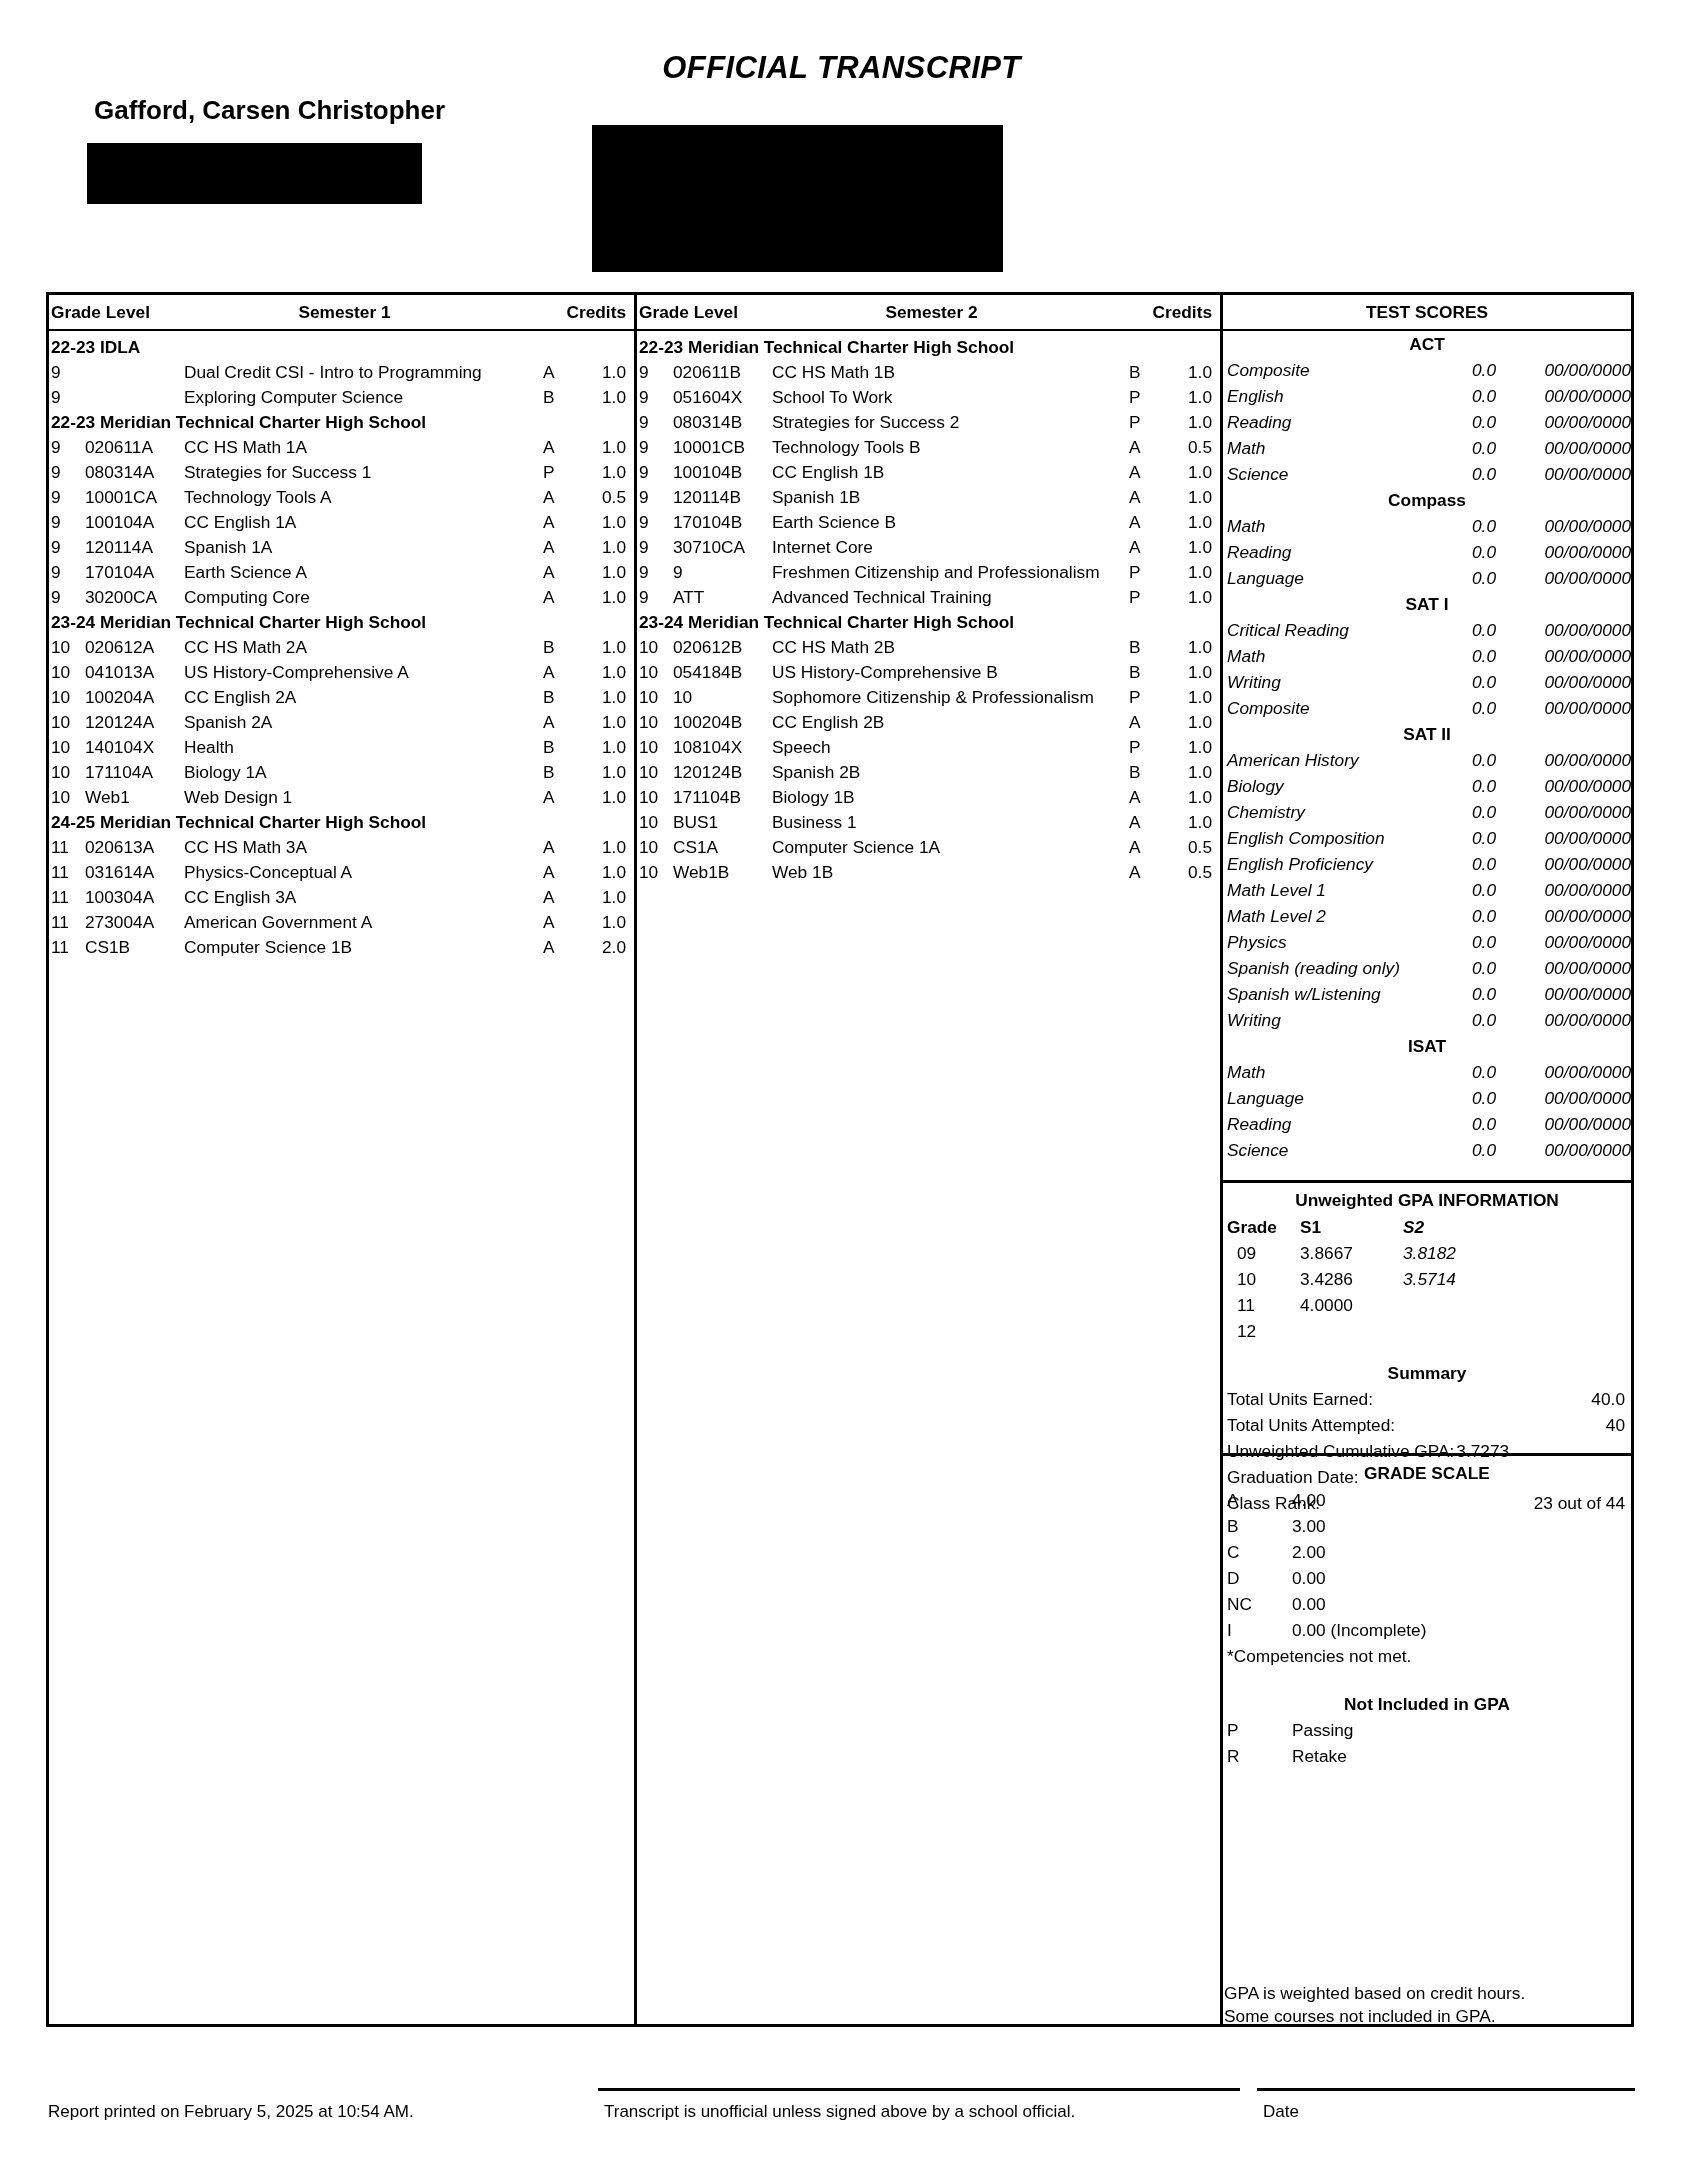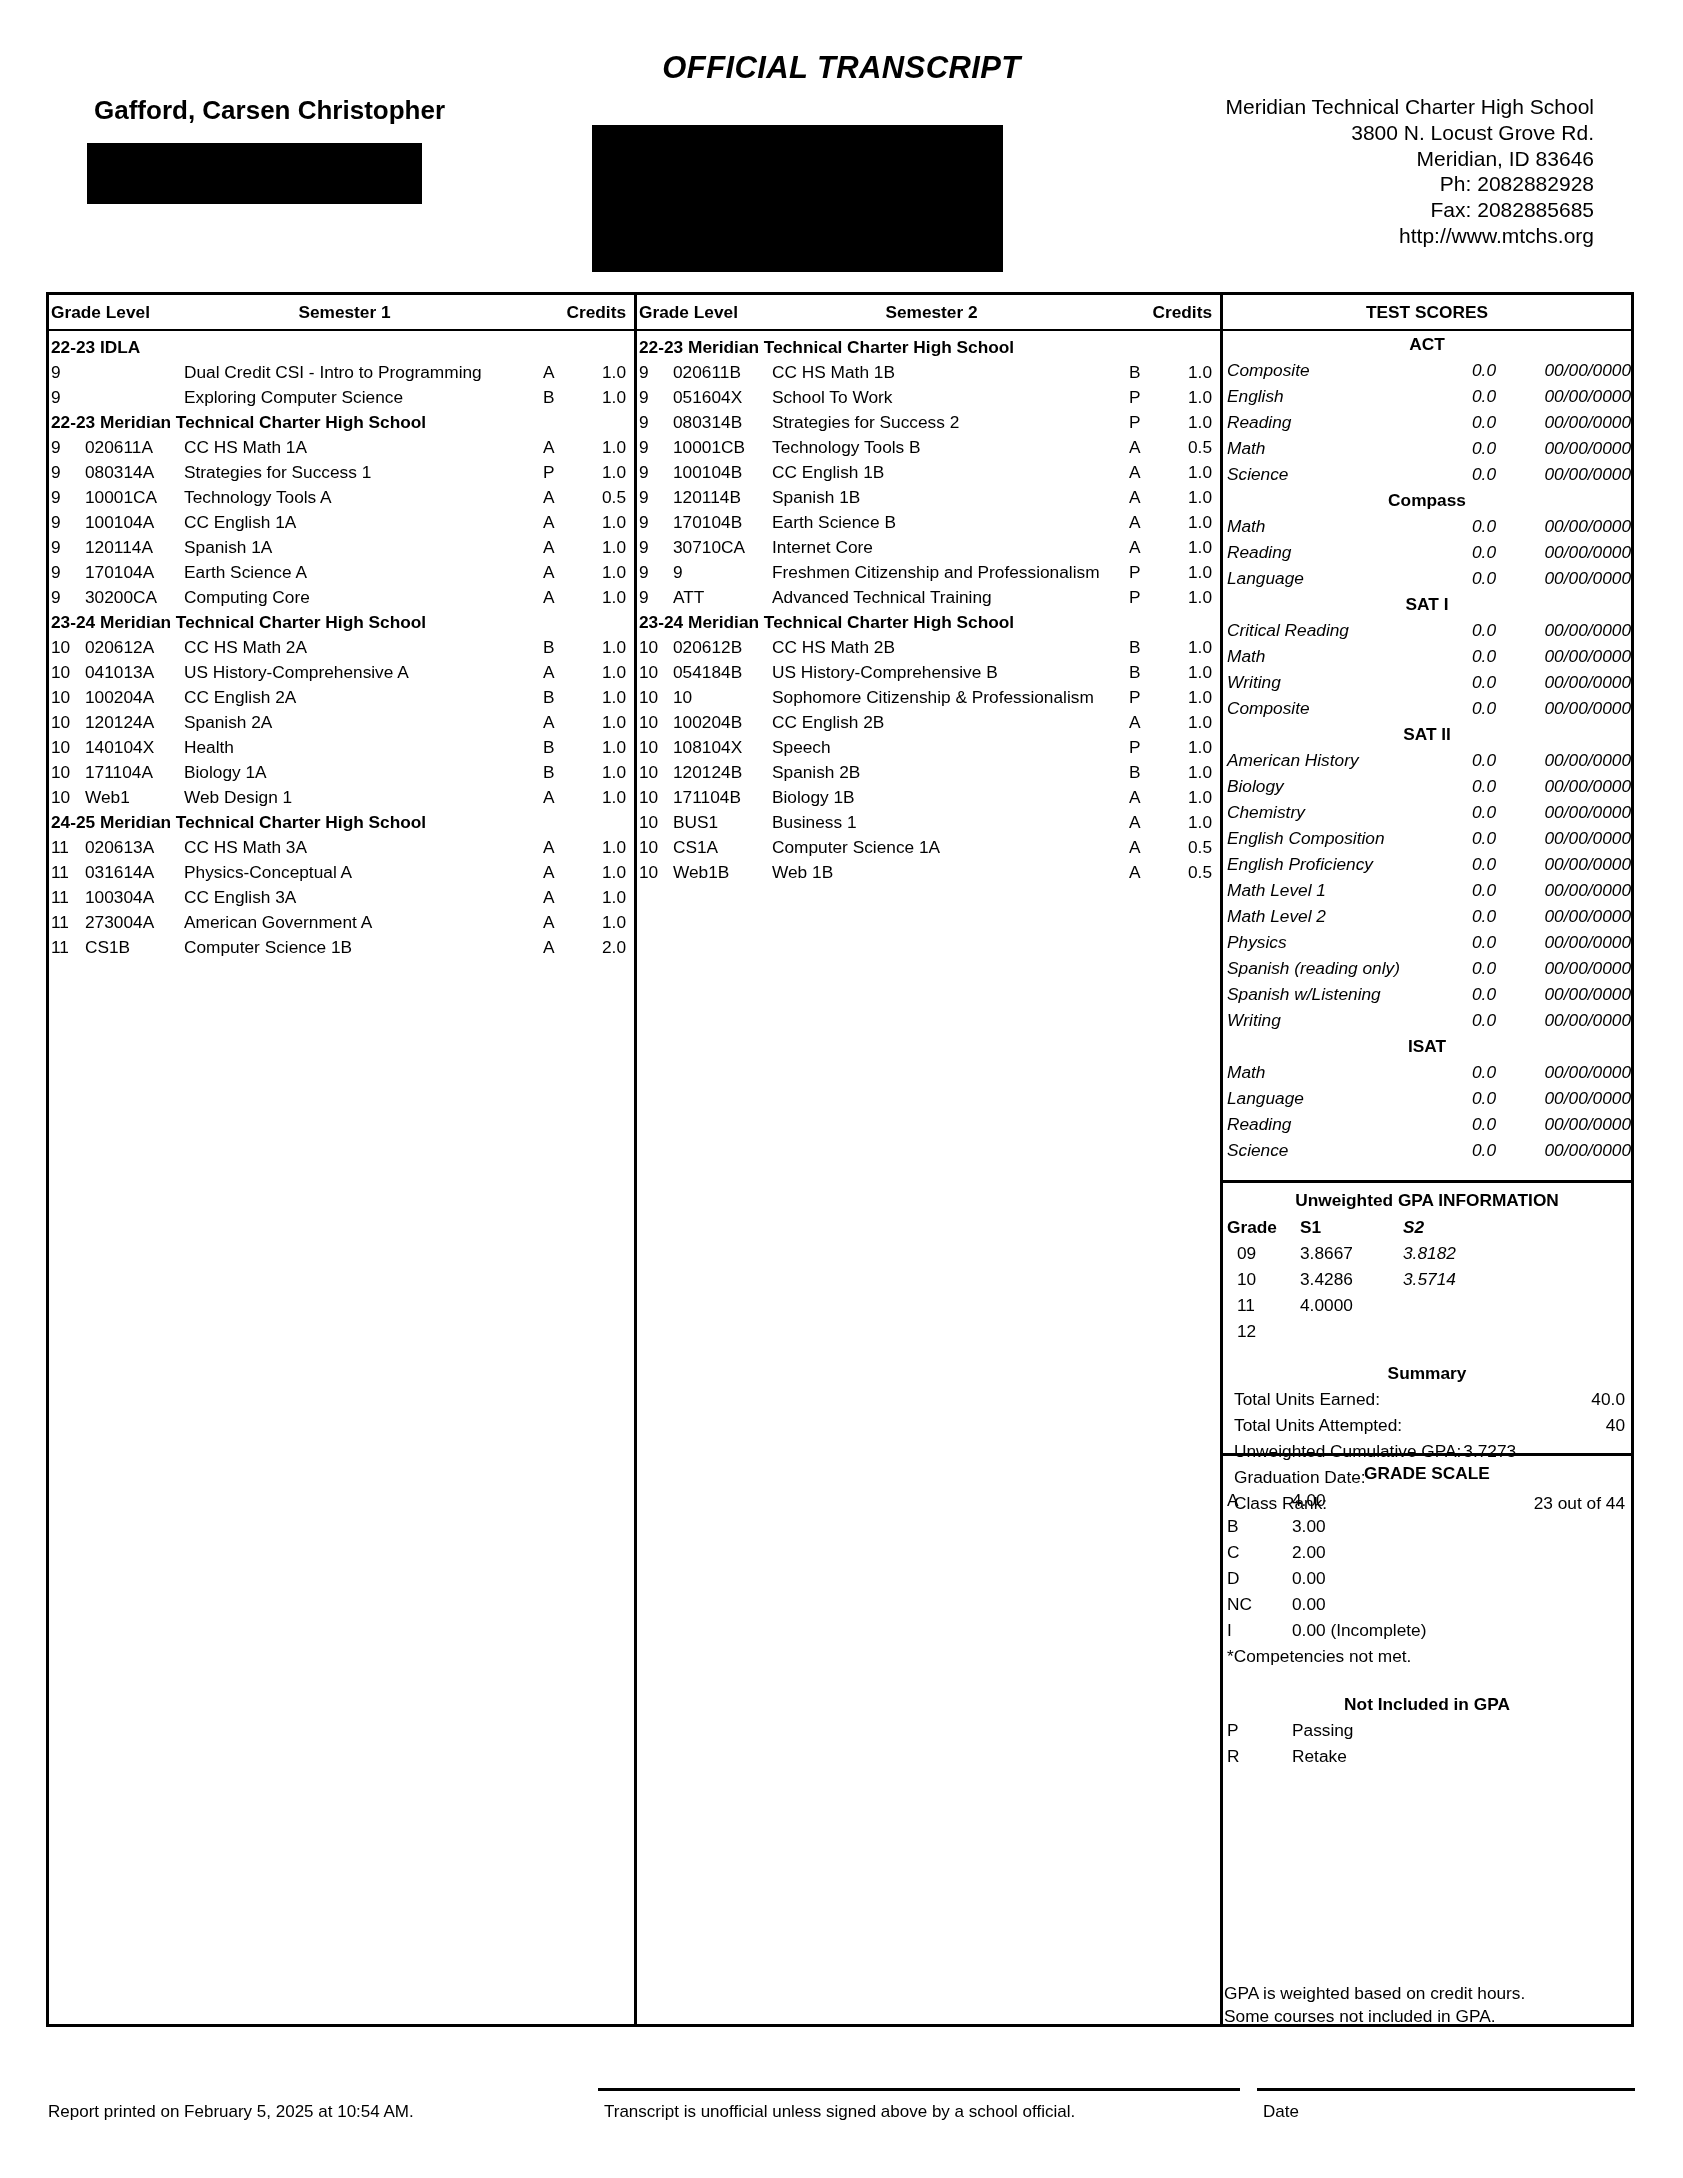--- a/index.html
+++ b/index.html
@@ -149,21 +149,21 @@
     text-align: center;
     font-size: 17.3px;
     font-weight: bold;
     line-height: 26px;
     margin-top: 16px;
   }
   .summary-row {
     display: flex;
     font-size: 17.3px;
     line-height: 26px;
-    padding-left: 11px;
+    padding-left: 4px;
     white-space: nowrap;
     text-align: center;
   }
   .sum-label { }
   .sum-value { margin-left: auto; padding-right: 6px; }
   .sum-inline { margin-left: 2px; }
 
   
   .scale-row {
     display: flex;
@@ -239,28 +239,20 @@
 <body>
 
 <div class="page">
 
   <div class="header">
     <div class="doc-title">OFFICIAL TRANSCRIPT</div>
     <div class="student-name">Gafford, Carsen Christopher</div>
     <div class="redaction redact-a"></div>
     <div class="redaction redact-b"></div>
 
-    <div class="school-block">
-      <div>Meridian Technical Charter High School</div>
-      <div>3800 N. Locust Grove Rd.</div>
-      <div>Meridian, ID 83646</div>
-      <div>Ph: 2082882928</div>
-      <div>Fax: 2082885685</div>
-      <div>http://www.mtchs.org</div>
-    </div>
   </div>
 
   <div class="transcript-table">
 
     <div class="col col-sem1">
       <div class="col-head">
         <span class="ch-grade">Grade Level</span>
         <span class="ch-title">Semester 1</span>
         <span class="ch-credits">Credits</span>
       </div>

